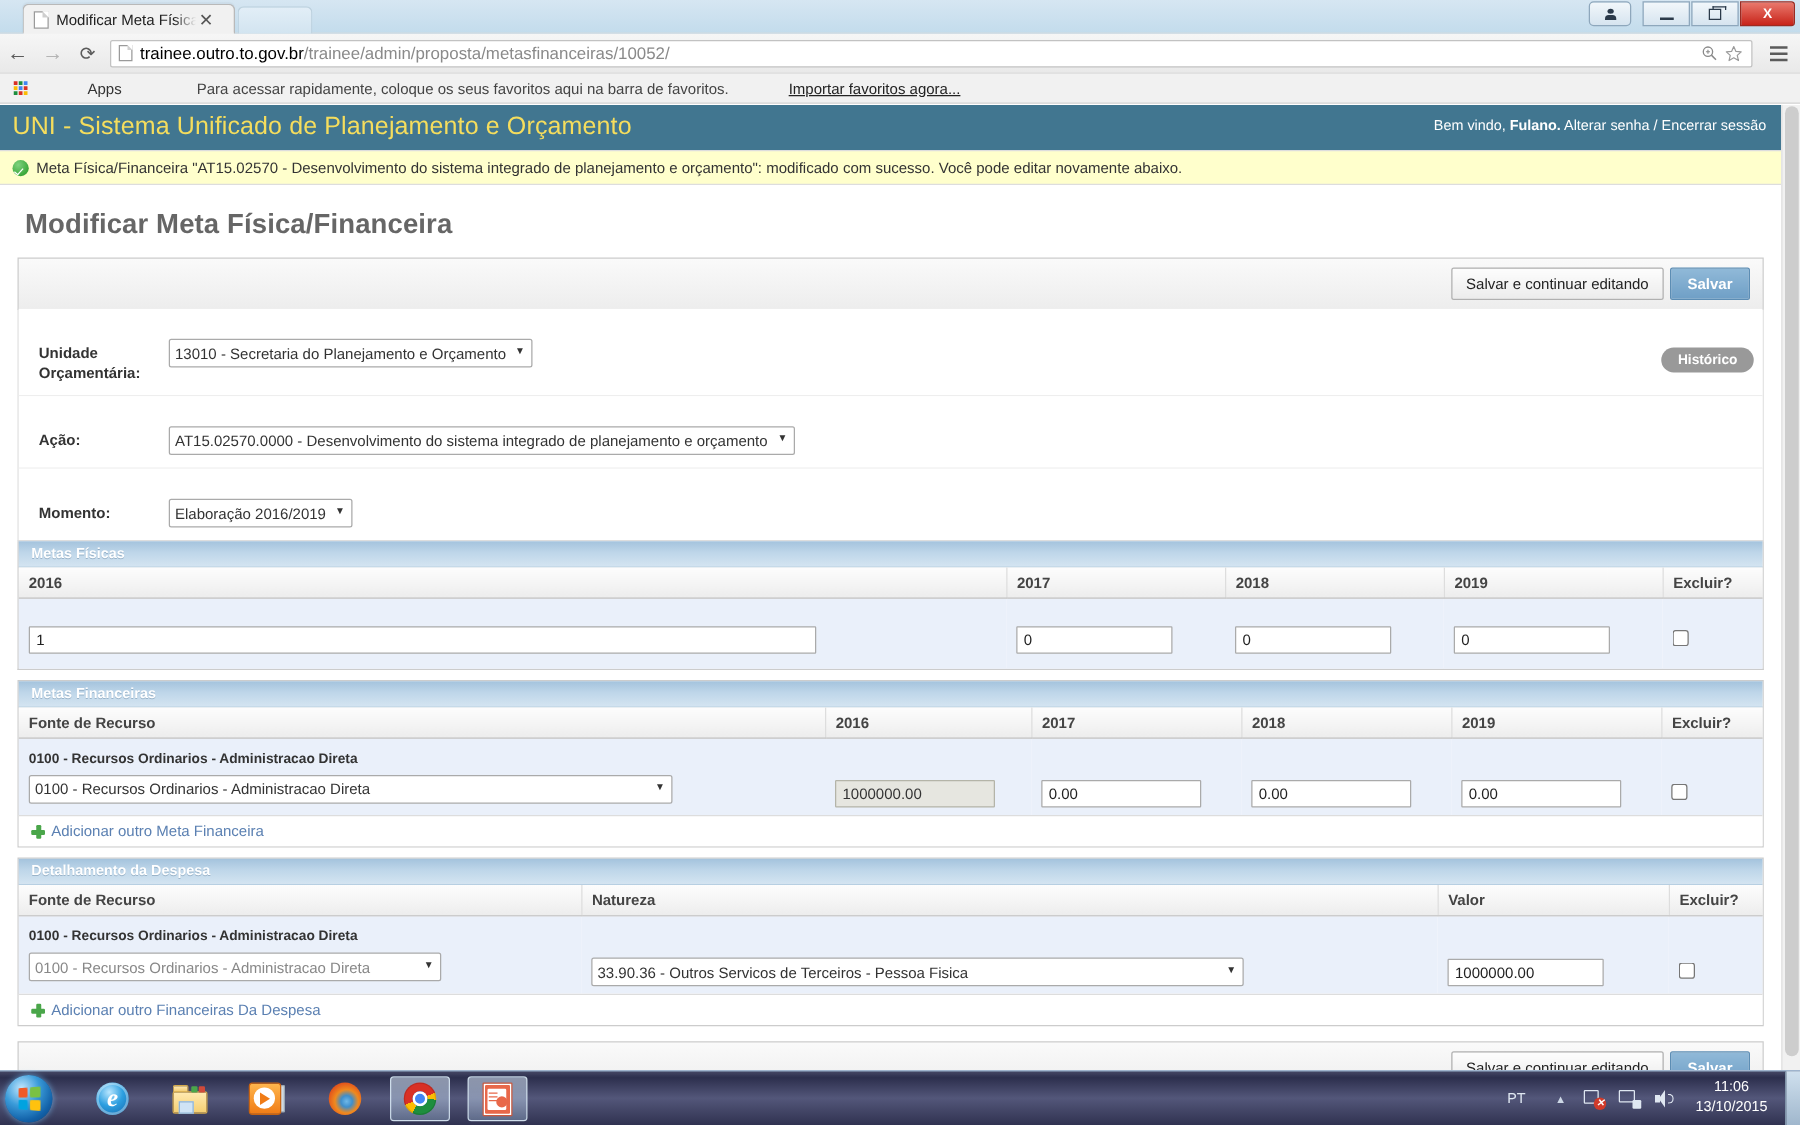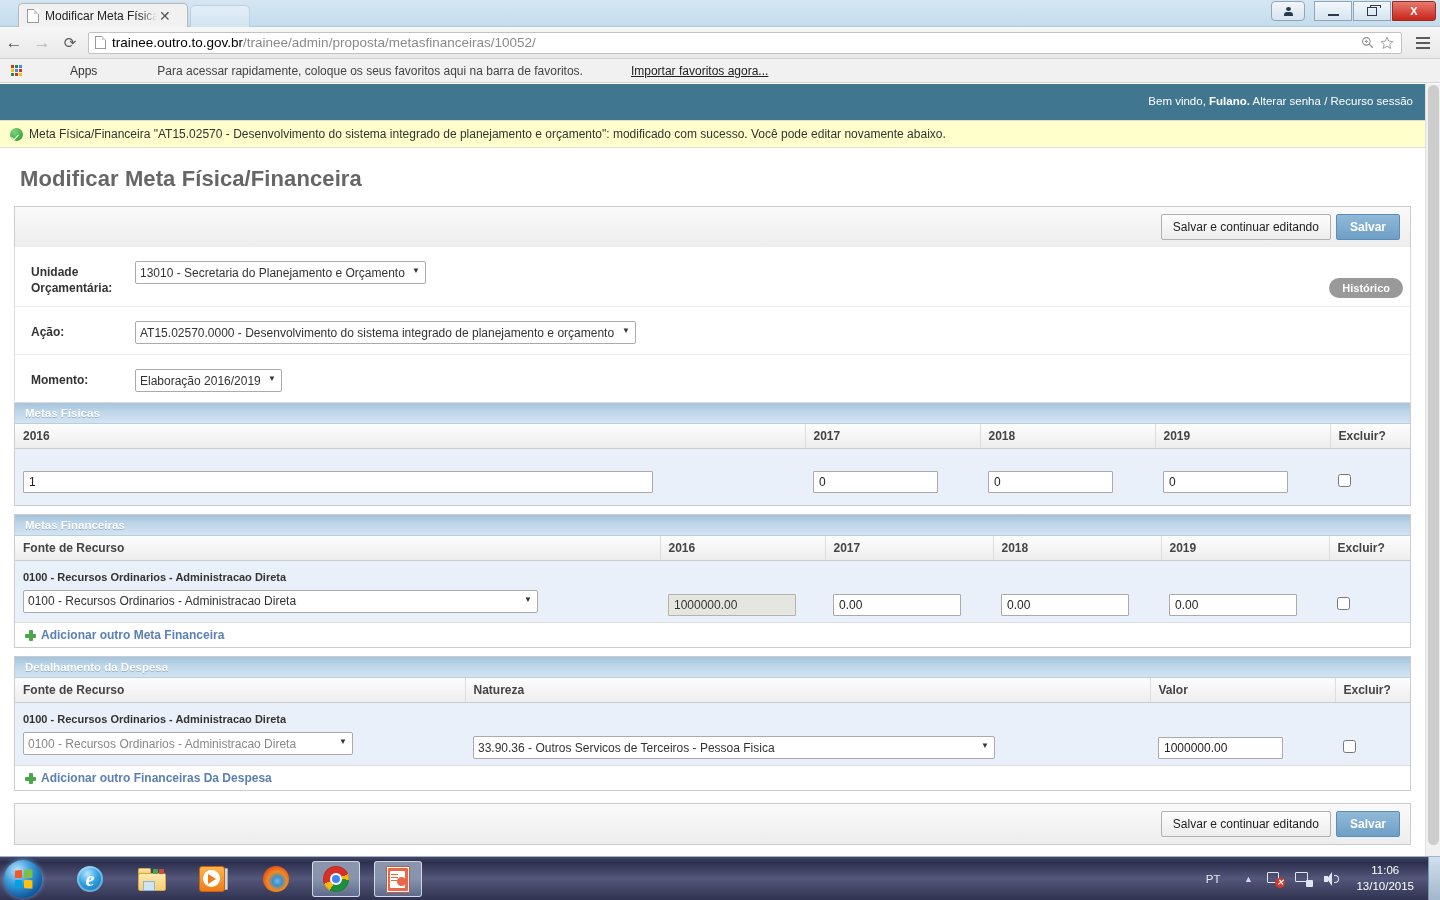--- a/index.html
+++ b/index.html
@@ -227,21 +227,21 @@
     margin-left:5px;
     font-family:"Liberation Sans", sans-serif;
   }
 
   
   #fieldset-main {
     border:1px solid #ddd; border-top:none; margin-top: -1px;
   }
   .form-row {
     display:flex; align-items:flex-start;
-    padding: 14px 0 10px 0;
+    padding: 24px 0 10px 0;
     border-bottom:1px solid #eee;
     background:#fff;
   }
   .form-row:last-child { border-bottom:none; }
   .form-label {
     width: 120px; padding-left: 16px; padding-top: 3px;
     font-size: 12px; color:#333; font-weight:bold; line-height:1.35;
   }
   select.sel {
     font-family:"Liberation Sans", sans-serif;
@@ -291,21 +291,21 @@
     border:1px solid #aaa; background:#fff;
     padding: 3px 5px; height: 22px; border-radius:1px;
   }
   input.txt[disabled] { background:#e6e6e0; color:#333; border-color:#b4b4a8; }
   input.chk {
     width:13px; height:13px; margin:0;
   }
   .addrow {
     background:#fff; border-top:1px solid #ddd;
     padding: 5px 10px; font-size:12px;
-    display:flex; align-items:center; gap:5px;font-weight:bold;
+    display:flex; align-items:center; gap:5px;
   }
   .addrow a { color:#5b80b2; text-decoration:none; font-size:12px;}
   .plus-icon {
     width:11px; height:11px; position:relative; flex:none; display:inline-block;
   }
   .plus-icon::before, .plus-icon::after {
     content:''; position:absolute; background:#4aa64a; border-radius:1px;
   }
   .plus-icon::before { left:0; top:4px; width:11px; height:4px; }
   .plus-icon::after { left:4px; top:0; width:4px; height:11px; }
@@ -485,26 +485,27 @@
         <i style="background:#fbbc04"></i>
     </span>
     <span id="apps-label">Apps</span>
     <span id="bm-hint">Para acessar rapidamente, coloque os seus favoritos aqui na barra de favoritos.</span>
     <span id="bm-import">Importar favoritos agora...</span>
   </div>
 
   <div id="page">
 
     <div id="site-header">
+      <div id="site-title">UNI - Sistema Unificado de Planejamento e Orçamento</div>
       <div id="user-tools">
         <span>Bem vindo,</span>
         <b>Fulano.</b>
         <a href="#">Alterar senha</a>
         <span>/</span>
-        <a href="#">Recurso sessão</a>
+        <a href="#">Encerrar sessão</a>
       </div>
     </div>
 
 
     <div id="msg-success">
       <span class="check-icon"></span>
       <span>Meta Física/Financeira "AT15.02570 - Desenvolvimento do sistema integrado de planejamento e orçamento": modificado com sucesso. Você pode editar novamente abaixo.</span>
     </div>
 
     <div id="content">

